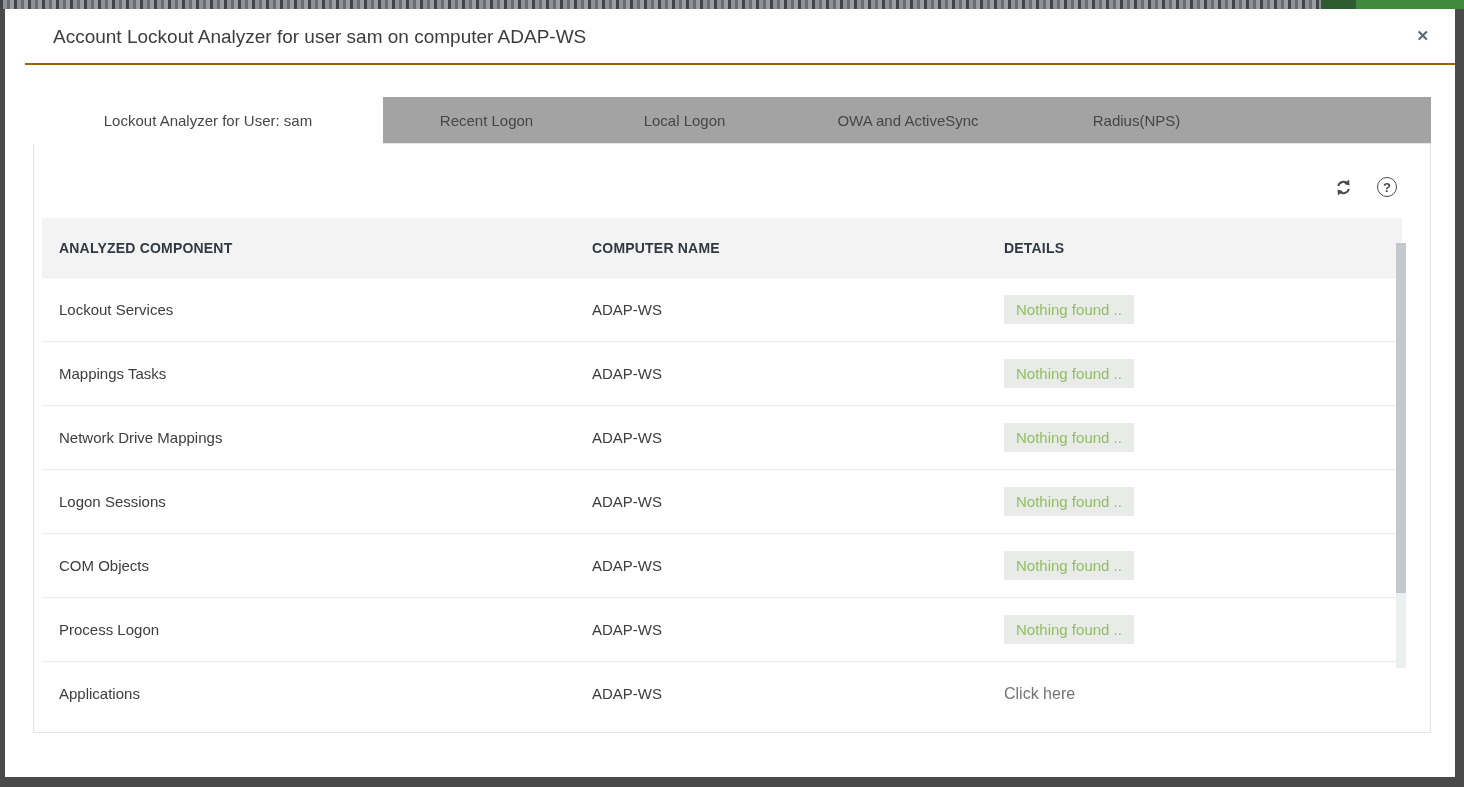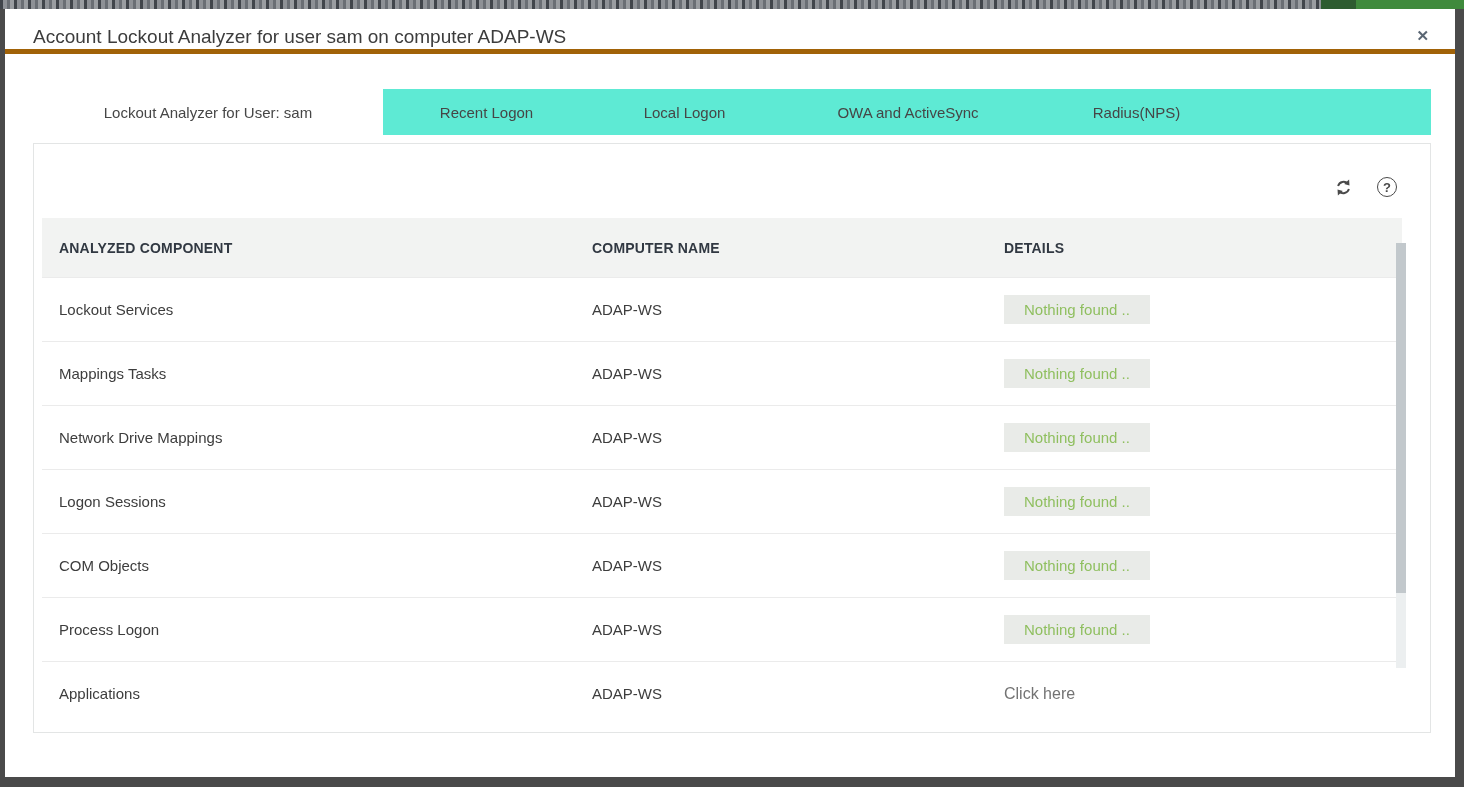--- a/index.html
+++ b/index.html
@@ -16,34 +16,34 @@
     background-image:
       linear-gradient(90deg, transparent 0 90.2%, #2e5c30 90.2% 92.6%, #3f8a3c 92.6% 100%),
       repeating-linear-gradient(90deg, #41454b 0 3px, #8e9196 3px 7px, #6a6e74 7px 10px, #9a9da1 10px 14px);
   }
 
   .modal {
     position:absolute; left:5px; top:9px; width:1450px; height:768px;
     background:#ffffff;
   }
 
-  .title-bar { height:45px; position:relative; border-bottom:5px solid #a16207; }
+  .title-bar { height:56px; position:relative; border-bottom:2px solid #a16207;margin-left:20px; }
   .title-text {
     position:absolute; left:28px; top:0; line-height:56px;
     font-size:19px; color:#3c3c3c;
   }
   .close-btn {
     position:absolute; right:26px; top:19px;
     font-size:15px; font-weight:bold; color:#5a6673; cursor:pointer;
     line-height:1;
   }
 
   .tabs {
-    position:absolute; left:28px; top:80px; width:1398px; height:46px;
-    display:flex; background:#5eead4; z-index:2;
+    position:absolute; left:28px; top:88px; width:1398px; height:46px;
+    display:flex; background:#a3a3a3; z-index:2;
   }
   .tab {
     height:46px; display:flex; align-items:center; justify-content:center;
     font-size:15px; color:#464646; cursor:pointer; white-space:nowrap;
   }
   .tab.active {
     background:#ffffff; height:47px; z-index:3;
   }
   .tab-0 { width:350px; }
   .tab-1 { width:207px; }
@@ -76,21 +76,21 @@
   }
   .trow {
     height:64px;
     display:grid; grid-template-columns:533px 412px auto;
     align-items:center; padding-left:17px;
     border-top:1px solid #ebebeb;
     font-size:15px; color:#3d3d3d;
   }
   .badge {
     display:inline-block; background:#e9ebe8; color:#8fbf5f;
-    padding:6px 20px; font-size:15px; cursor:default;
+    padding:6px 12px; font-size:15px; cursor:default;
   }
   .details-link { color:#737373; font-size:16px; cursor:pointer; }
 
   .scroll-rail {
     position:absolute; left:1362px; top:99px; width:10px; height:425px;
     background:#eceff0;
   }
   .scroll-thumb {
     position:absolute; left:0; top:0; width:10px; height:350px;
     background:#c2c8cc;

